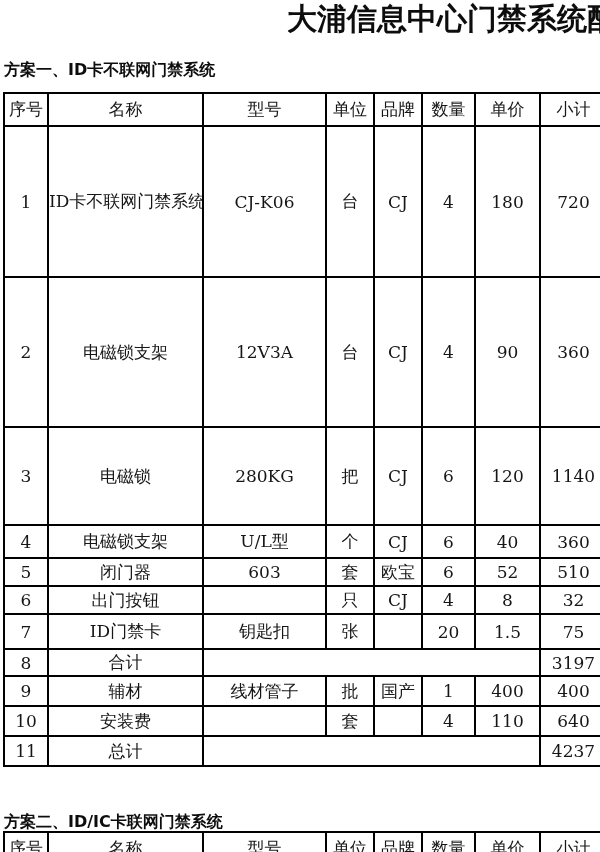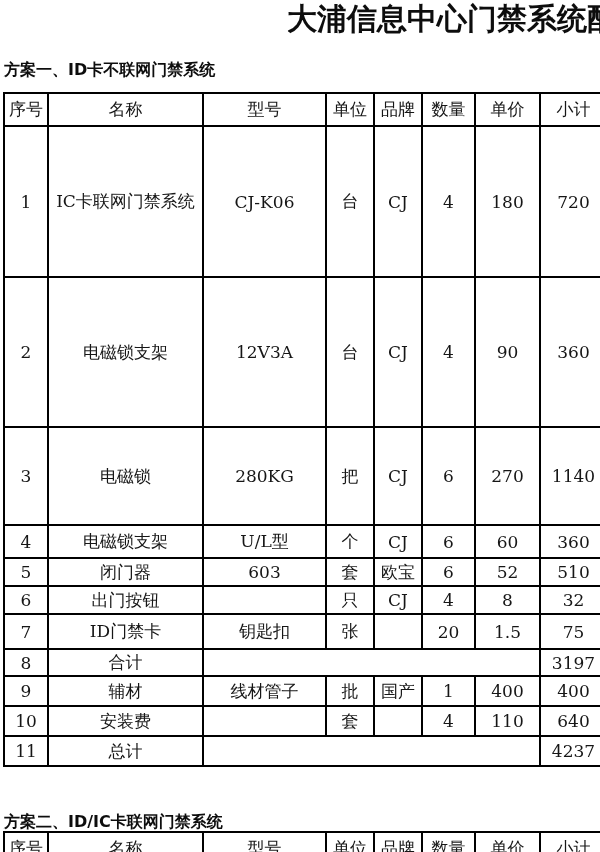--- a/index.html
+++ b/index.html
@@ -92,21 +92,21 @@
         <th>单位</th>
         <th>品牌</th>
         <th>数量</th>
         <th>单价</th>
         <th>小计</th>
       </tr>
   </thead>
   <tbody id="plan1-body">
       <tr style="height: 151px;">
         <td>1</td>
-        <td>IC卡联网门禁系统</td>
+        <td>ID卡不联网门禁系统</td>
         <td>CJ-K06</td>
         <td>台</td>
         <td>CJ</td>
         <td>4</td>
         <td>180</td>
         <td>720</td>
       </tr>
       <tr style="height: 150px;">
         <td>2</td>
         <td>电磁锁支架</td>
@@ -117,31 +117,31 @@
         <td>90</td>
         <td>360</td>
       </tr>
       <tr style="height: 98px;">
         <td>3</td>
         <td>电磁锁</td>
         <td>280KG</td>
         <td>把</td>
         <td>CJ</td>
         <td>6</td>
-        <td>270</td>
+        <td>120</td>
         <td>1140</td>
       </tr>
       <tr style="height: 33px;">
         <td>4</td>
         <td>电磁锁支架</td>
         <td>U/L型</td>
         <td>个</td>
         <td>CJ</td>
         <td>6</td>
-        <td>60</td>
+        <td>40</td>
         <td>360</td>
       </tr>
       <tr style="height: 28px;">
         <td>5</td>
         <td>闭门器</td>
         <td>603</td>
         <td>套</td>
         <td>欧宝</td>
         <td>6</td>
         <td>52</td>

